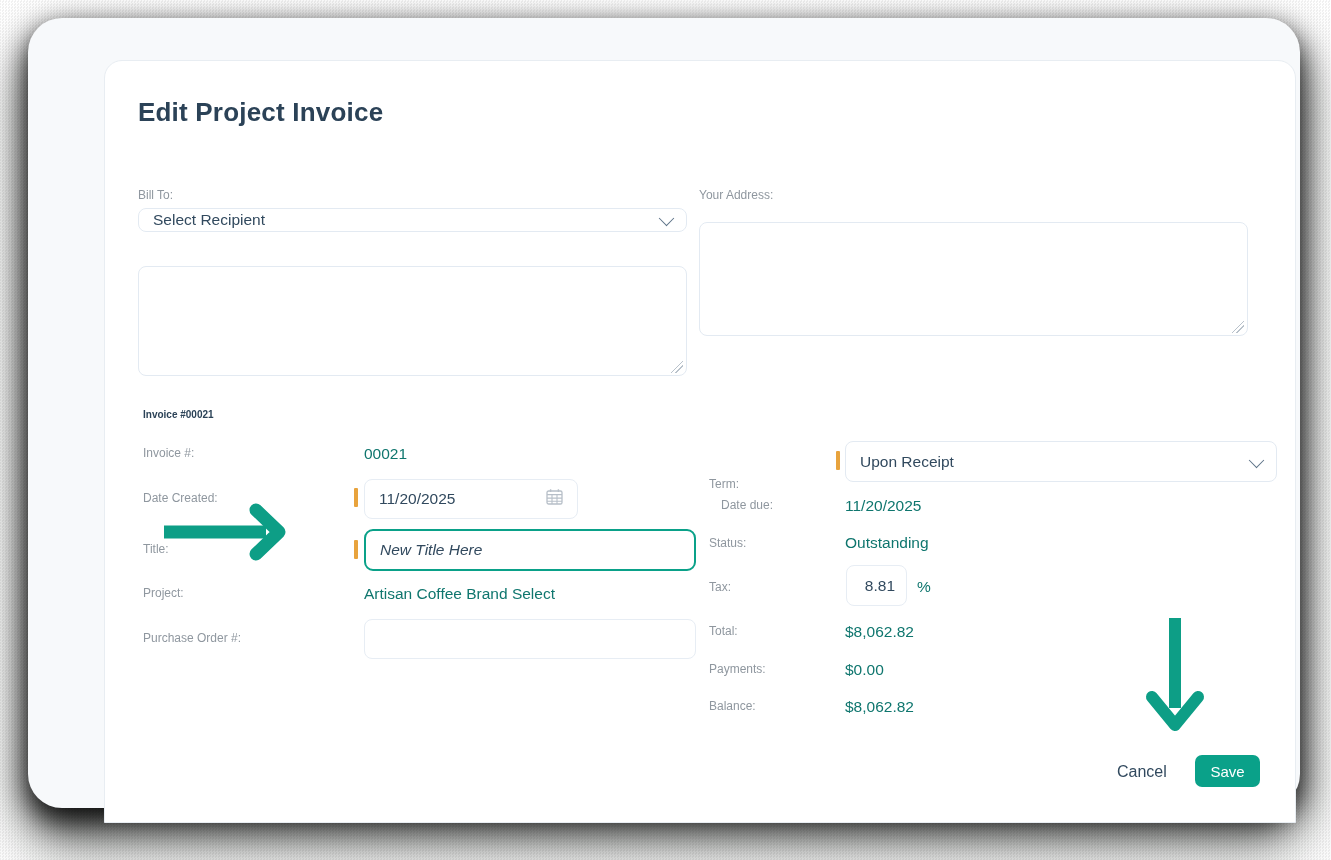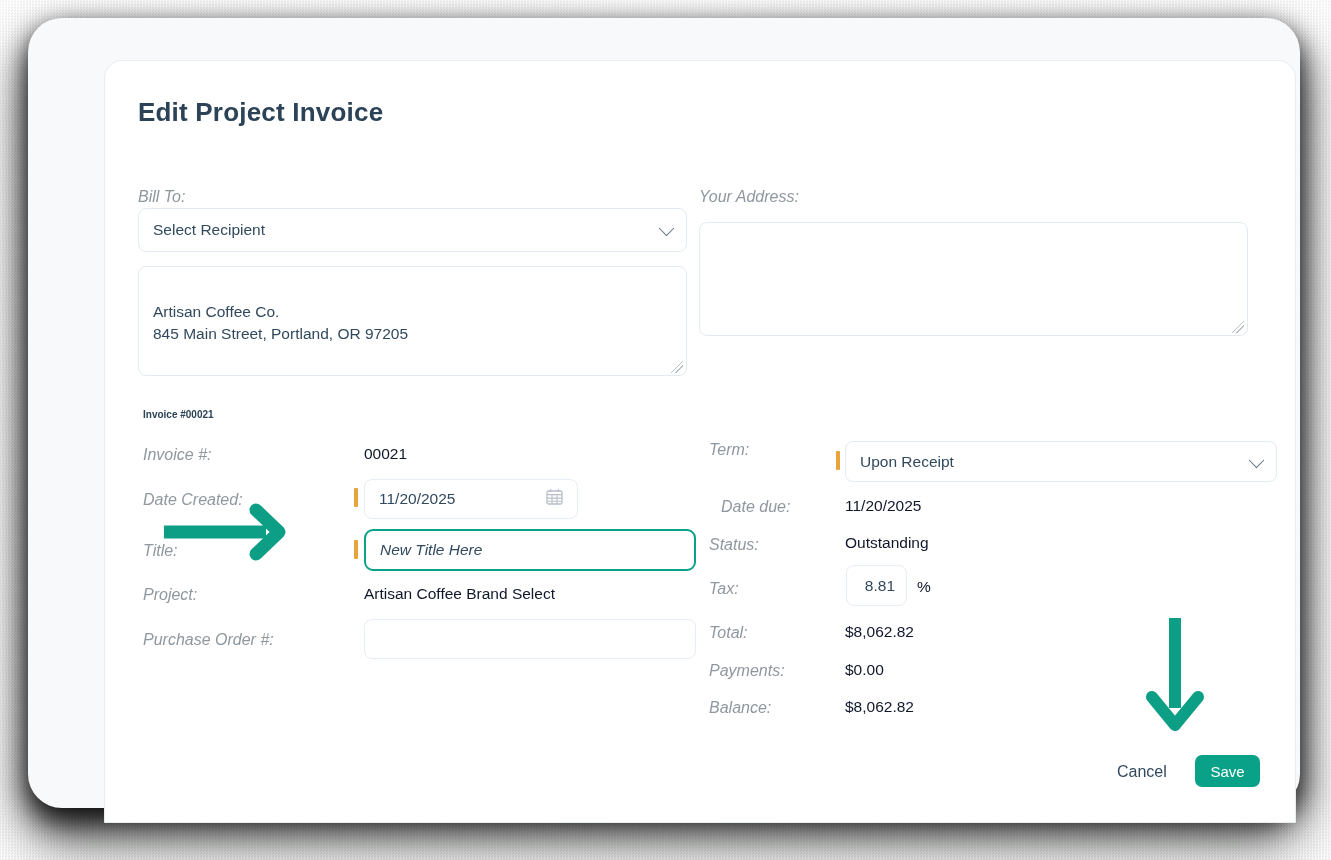--- a/index.html
+++ b/index.html
@@ -51,24 +51,24 @@
     margin-left: 24px;
   }
 
   
   #page-title {
     position: absolute; left: 33px; top: 36px;
     font-size: 26px; font-weight: bold;
     color: #2b4257; letter-spacing: .2px;
   }
   .field-label {
-    font-size: 16px; color: #8f979f; font-weight: 400; font-style: italic;
+    font-size: 12px; color: #8f979f; font-weight: 400;
   }
   .value-text {
-    font-size: 15.5px; color: #0f172a;
+    font-size: 15.5px; color: #0f766e;
   }
   .section-title {
     font-size: 10px; font-weight: bold; color: #2b4257;
   }
 
   
   .select-box {
     position: absolute;
     background: #fff;
     border: 1px solid #e3eaf2;
@@ -151,28 +151,26 @@
 <div id="grain"></div>
 
 <div id="shell">
 
   <div id="card">
 
     <div id="page-title">Edit Project Invoice</div>
 
     <div class="field-label" style="position:absolute;left:33px;top:127px;">Bill To:</div>
 
-    <div class="select-box" style="left:33px;top:147px;width:549px;height:44px;">
+    <div class="select-box" style="left:33px;top:147px;width:549px;height:24px;">
       <span>Select Recipient</span>
       <span class="chevron"></span>
     </div>
 
     <div class="textarea-box" style="left:33px;top:205px;width:549px;height:110px;">
-      <span>Artisan Coffee Co.
-845 Main Street, Portland, OR 97205</span>
       <span class="resize-grip"></span>
     </div>
 
     <div class="field-label" style="position:absolute;left:594px;top:127px;text-align:right;">Your Address:</div>
 
     <div class="textarea-box" style="left:594px;top:161px;width:549px;height:114px;">
       <span></span>
       <span class="resize-grip"></span>
     </div>
 
@@ -206,21 +204,21 @@
     </div>
 
     <div class="field-label" style="position:absolute;left:38px;top:525px;">Project:</div>
     <div class="value-text" style="position:absolute;left:259px;top:524px;">Artisan Coffee Brand Select</div>
 
     <div class="field-label" style="position:absolute;left:38px;top:570px;">Purchase Order #:</div>
     <div class="input-box" style="left:259px;top:558px;width:332px;height:40px;">
       <span></span>
     </div>
 
-    <div class="field-label" style="position:absolute;left:604px;top:380px;">Term:</div>
+    <div class="field-label" style="position:absolute;left:604px;top:416px;">Term:</div>
     <span class="req-bar" style="left:731px;top:390px;"></span>
     <div class="select-box" style="left:740px;top:380px;width:432px;height:41px;">
       <span>Upon Receipt</span>
       <span class="chevron"></span>
     </div>
 
     <div class="field-label" style="position:absolute;left:616px;top:437px;">Date due:</div>
     <div class="value-text" style="position:absolute;left:740px;top:436px;">11/20/2025</div>
 
     <div class="field-label" style="position:absolute;left:604px;top:475px;">Status:</div>

